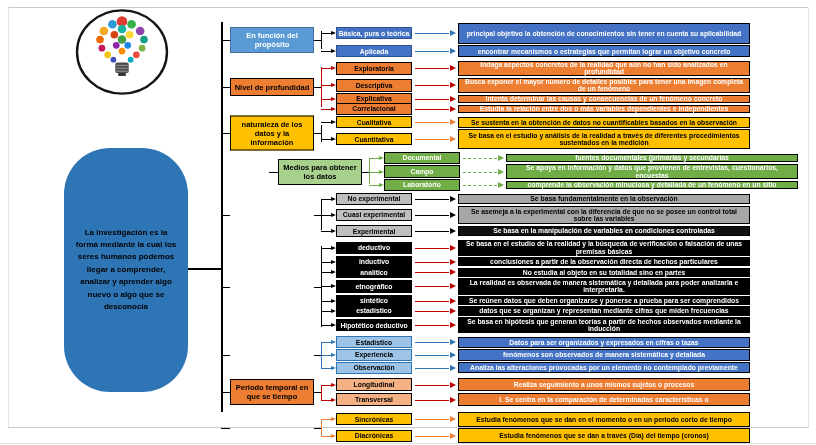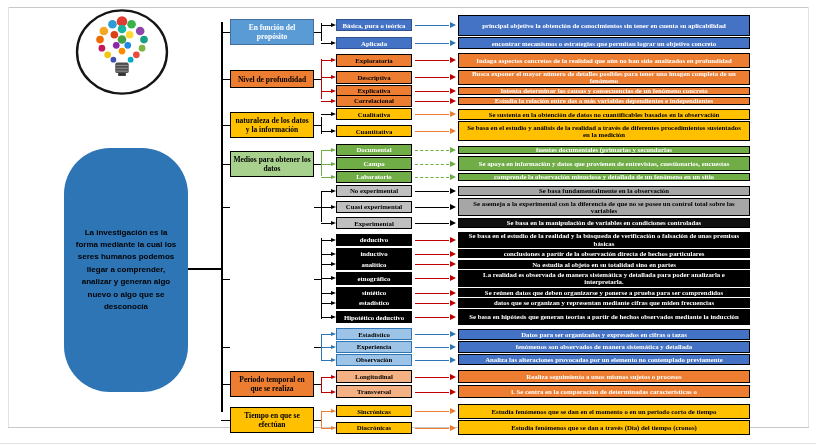--- a/index.html
+++ b/index.html
@@ -5,21 +5,21 @@
   html,body{margin:0;padding:0;background:#ffffff;}
   .stage{position:relative;width:816px;height:445px;background:#ffffff;font-family:"Liberation Sans",sans-serif;overflow:hidden;}
   .hairline{position:absolute;background:#c9c9c9;}
   .edge{position:absolute;background:#e3e3e3;}
 
   .bulb-circle{position:absolute;left:74px;top:8px;width:96px;height:88px;}
   .blob{position:absolute;left:64px;top:148px;width:124px;height:244px;background:#2E75B6;border-radius:46px 46px 46px 46px;display:flex;align-items:center;justify-content:center;text-align:center;box-sizing:border-box;padding:12px 9px;color:#000;font-weight:bold;font-size:8px;line-height:1.55;}
   .spine{position:absolute;left:221px;top:22px;width:2px;height:390px;background:#000;}
   .blob-link{position:absolute;left:188px;top:268px;width:33px;height:2px;background:#000;}
 
-  .diagram{position:absolute;left:230px;top:8px;width:520px;height:364px;font-family:Liberation Serif, serif;}
+  .diagram{position:absolute;left:230px;top:16px;width:520px;height:364px;}
   .group{position:absolute;left:0;width:100%;}
   .group::before{content:"";position:absolute;left:-9px;width:9px;top:50%;border-top:1.4px solid #000;}
   .catbox{position:absolute;left:0;top:50%;transform:translateY(-50%);width:84px;box-sizing:border-box;border:1px solid #000;text-align:center;font-weight:bold;font-size:7.5px;line-height:1.2;padding:3px 2px;display:flex;align-items:center;justify-content:center;min-height:18px;}
   .catstub{position:absolute;left:84px;width:7px;top:50%;border-top:1.2px solid #000;}
   .pairs{position:absolute;left:86px;right:0;top:0;bottom:0;display:flex;flex-direction:column;}
   .vline{position:absolute;left:5px;width:1.2px;}
   .pair{display:flex;align-items:stretch;flex:1;min-height:0;padding:0.7px 0;}
   .bracketcell{width:20px;position:relative;flex:none;}
   .bline{position:absolute;left:5px;right:5px;top:50%;border-top:1.2px solid;}
   .bhead{position:absolute;right:0;top:50%;transform:translateY(-50%);width:0;height:0;border-top:2.6px solid transparent;border-bottom:2.6px solid transparent;border-left:5px solid;}
@@ -66,21 +66,21 @@
         <circle cx="50" cy="45" r="3.5" fill="#fb8c00"></circle>
       <rect x="43" y="57" width="14" height="11" rx="2" fill="#4d4d4d"></rect>
       <line x1="44" y1="60" x2="56" y2="60" stroke="#9a9a9a" stroke-width="1"></line>
       <line x1="44" y1="63" x2="56" y2="63" stroke="#9a9a9a" stroke-width="1"></line>
       <line x1="44" y1="66" x2="56" y2="66" stroke="#9a9a9a" stroke-width="1"></line>
       <rect x="46" y="68" width="8" height="3" fill="#2f2f2f"></rect>
     </svg>
   </div>
 
   <div class="blob">
-    <span>La investigación es la forma mediante la cual los seres humanos podemos llegar a comprender, analizar y generan algo nuevo o algo que se desconocía</span>
+    <span>La investigación es la forma mediante la cual los seres humanos podemos llegar a comprender, analizar y aprender algo nuevo o algo que se desconocía</span>
   </div>
 
   <div class="spine"></div>
   <div class="blob-link"></div>
 
   <div class="diagram">
       <div class="group" style="top: 6px; height: 36px;">
         <div class="catbox" style="background: rgb(91, 155, 213); color: rgb(255, 255, 255); border-color: rgb(65, 113, 156);">En función del propósito</div>
         <div class="catstub"></div>
         <div class="pairs">
@@ -190,21 +190,21 @@
             </div>
             <div class="childbox" style="background: rgb(237, 125, 49); color: rgb(0, 0, 0); border-color: rgb(0, 0, 0);">Correlacional</div>
             <div class="arrowcell">
               <div class="aline" style="border-top-color: rgb(192, 0, 0);"></div>
               <div class="ahead" style="border-left-color: rgb(192, 0, 0);"></div>
             </div>
             <div class="descbox" style="background: rgb(237, 125, 49); color: rgb(255, 255, 255);">Estudia la relación entre dos o más variables dependientes e independientes</div>
           </div>
         </div>
       </div>
-      <div class="group" style="top: 137px; height: 37px;">
+      <div class="group" style="top: 137px; height: 37px; margin-left: 48px;">
         <div class="catbox" style="background: rgb(169, 209, 142); color: rgb(0, 0, 0); border-color: rgb(0, 0, 0);">Medios para obtener los datos</div>
         <div class="catstub"></div>
         <div class="pairs">
           <div class="vline" style="background: rgb(112, 173, 71); top: 16.6667%; bottom: 16.6667%;"></div>
           <div class="pair" style="flex-grow: 1;">
             <div class="bracketcell">
               <div class="bline" style="border-top-color: rgb(112, 173, 71);"></div>
               <div class="bhead" style="border-left-color: rgb(112, 173, 71);"></div>
             </div>
             <div class="childbox" style="background: rgb(112, 173, 71); color: rgb(255, 255, 255); border-color: rgb(0, 0, 0);">Documental</div>
@@ -408,21 +408,21 @@
             <div class="childbox" style="background: rgb(157, 195, 230); color: rgb(0, 0, 0); border-color: rgb(46, 117, 182);">Observación</div>
             <div class="arrowcell">
               <div class="aline" style="border-top-color: rgb(46, 117, 182);"></div>
               <div class="ahead" style="border-left-color: rgb(46, 117, 182);"></div>
             </div>
             <div class="descbox" style="background: rgb(68, 114, 196); color: rgb(255, 255, 255);">Analiza las alteraciones provocadas por un elemento no contemplado previamente</div>
           </div>
         </div>
       </div>
       <div class="group" style="top: 361px; height: 30px;">
-        <div class="catbox" style="background: rgb(237, 125, 49); color: rgb(0, 0, 0); border-color: rgb(0, 0, 0);">Periodo temporal en que se realiza</div>
+        <div class="catbox" style="background: rgb(237, 125, 49); color: rgb(0, 0, 0); border-color: rgb(0, 0, 0);">Periodo temporal en que se tiempo</div>
         <div class="catstub"></div>
         <div class="pairs">
           <div class="vline" style="background: rgb(192, 0, 0); top: 25%; bottom: 25%;"></div>
           <div class="pair" style="flex-grow: 1;">
             <div class="bracketcell">
               <div class="bline" style="border-top-color: rgb(192, 0, 0);"></div>
               <div class="bhead" style="border-left-color: rgb(192, 0, 0);"></div>
             </div>
             <div class="childbox" style="background: rgb(244, 177, 131); color: rgb(0, 0, 0); border-color: rgb(0, 0, 0);">Longitudinal</div>
             <div class="arrowcell">
@@ -439,21 +439,20 @@
             <div class="childbox" style="background: rgb(244, 177, 131); color: rgb(0, 0, 0); border-color: rgb(0, 0, 0);">Transversal</div>
             <div class="arrowcell">
               <div class="aline" style="border-top-color: rgb(192, 0, 0);"></div>
               <div class="ahead" style="border-left-color: rgb(192, 0, 0);"></div>
             </div>
             <div class="descbox" style="background: rgb(237, 125, 49); color: rgb(255, 255, 255);">l. Se centra en la comparación de determinadas características o</div>
           </div>
         </div>
       </div>
       <div class="group" style="top: 395px; height: 33px;">
-        <div class="catbox" style="background: rgb(255, 192, 0); color: rgb(0, 0, 0); border-color: rgb(0, 0, 0);">Tiempo en que se efectúan</div>
         <div class="catstub"></div>
         <div class="pairs">
           <div class="vline" style="background: rgb(237, 125, 49); top: 25%; bottom: 25%;"></div>
           <div class="pair" style="flex-grow: 1;">
             <div class="bracketcell">
               <div class="bline" style="border-top-color: rgb(237, 125, 49);"></div>
               <div class="bhead" style="border-left-color: rgb(237, 125, 49);"></div>
             </div>
             <div class="childbox" style="background: rgb(255, 192, 0); color: rgb(0, 0, 0); border-color: rgb(0, 0, 0);">Sincrónicas</div>
             <div class="arrowcell">

